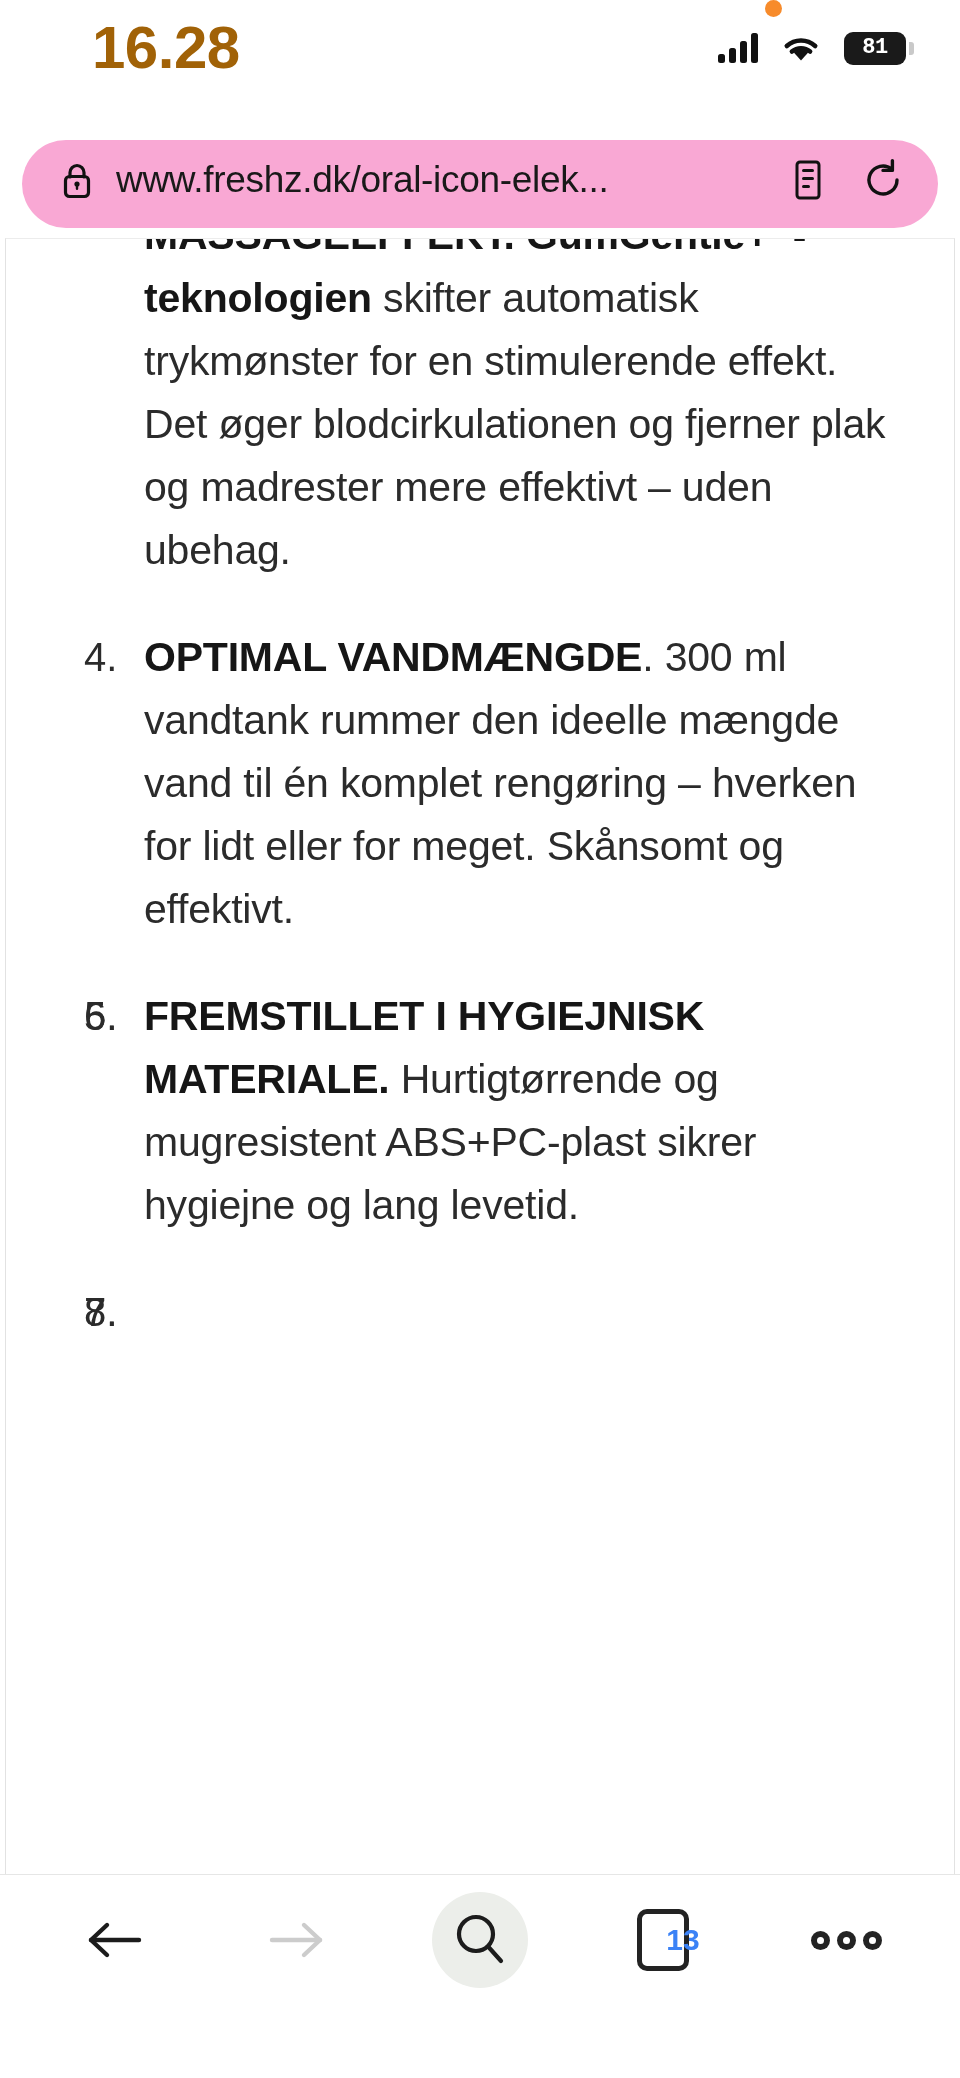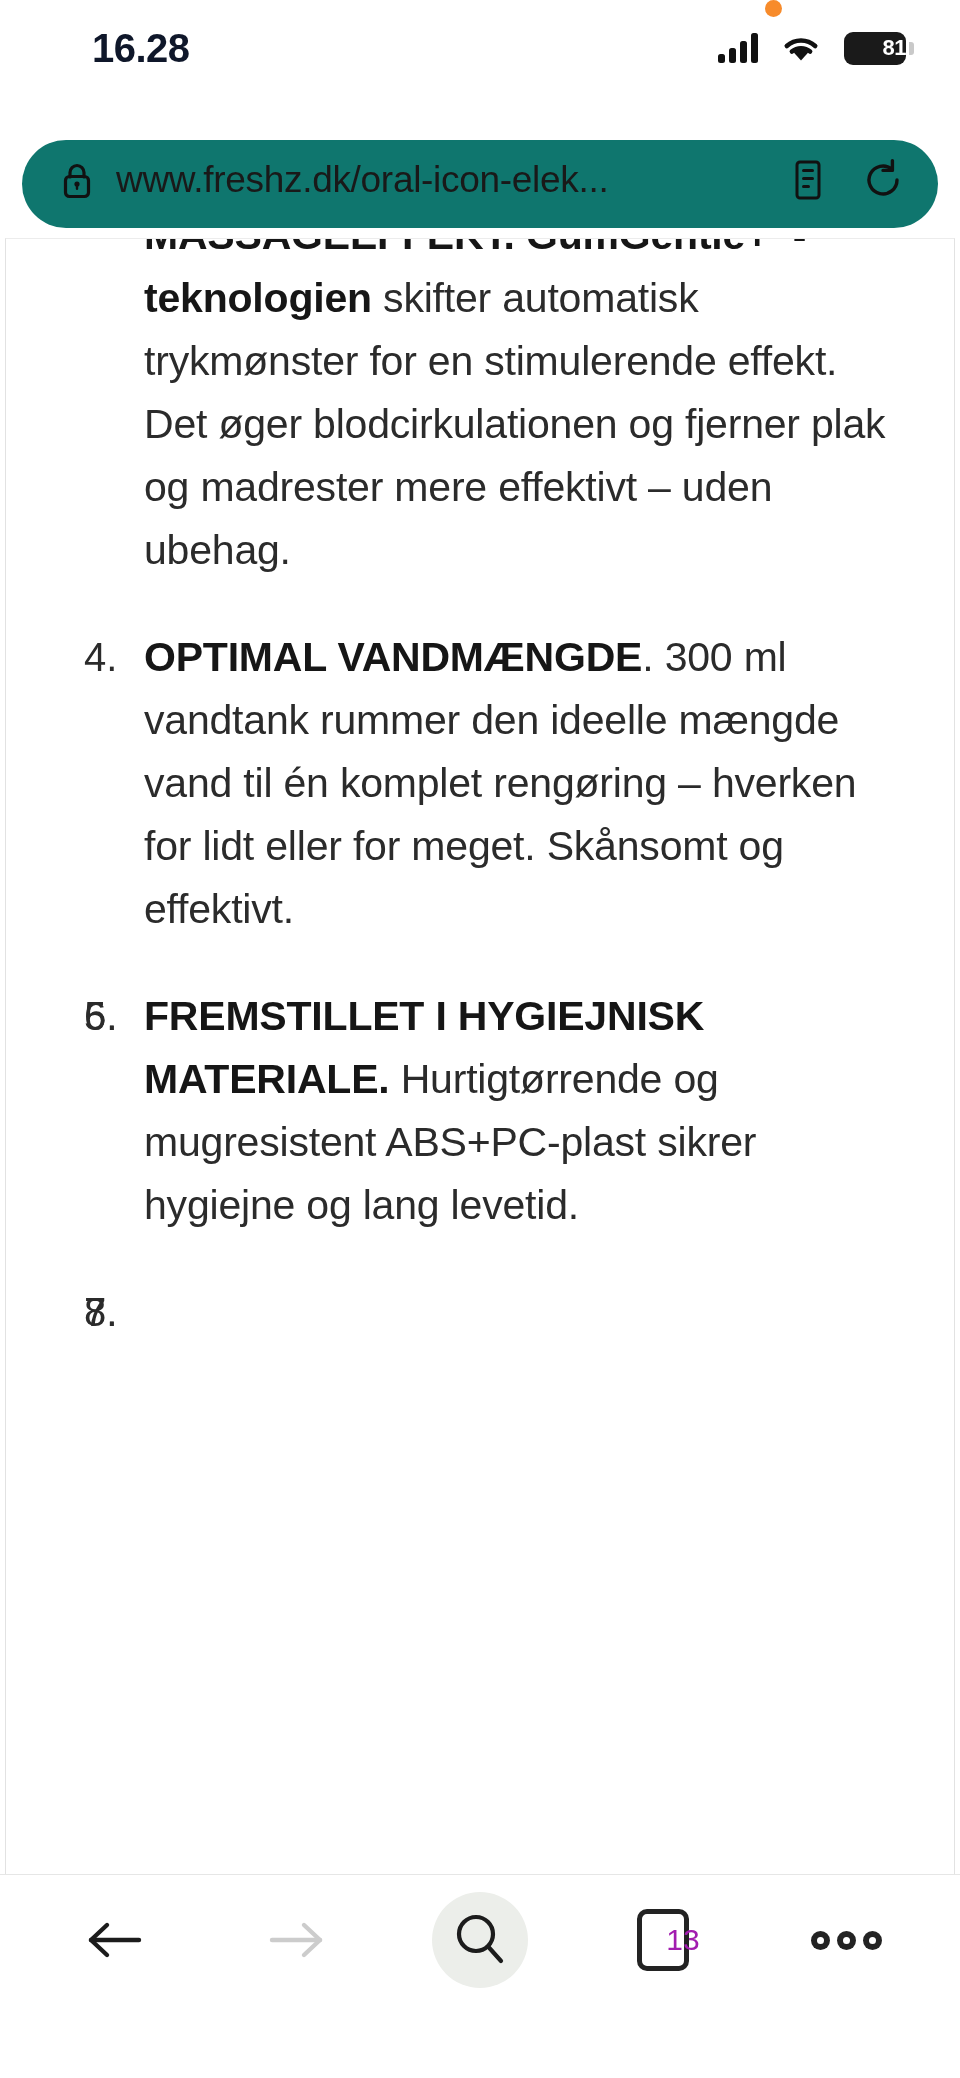--- a/index.html
+++ b/index.html
@@ -11,54 +11,54 @@
     overflow:hidden;
   }
   .device { position:relative; width:960px; height:2078px; background:#fff; }
 
   
   .statusbar {
     position:absolute; top:0; left:0; width:960px; height:96px;
     display:flex; align-items:center; justify-content:space-between;
     padding:0 46px 0 92px;
   }
-  .clock { font-size:40px; font-weight:700; color:#0f172a; letter-spacing:-0.5px; line-height:1; }
+  .clock { font-size:60px; font-weight:700; color:#a16207; letter-spacing:-0.5px; line-height:1; }
   .status-right { display:flex; align-items:center; gap:22px; position:relative; }
   .orange-dot {
     position:absolute; width:17px; height:17px; border-radius:50%;
     background:#f78b2b; top:-32px; left:47px;
   }
   .signal { display:flex; align-items:flex-end; gap:4px; height:30px; }
   .signal i { display:block; width:7px; background:#111; border-radius:2.5px; }
   .signal i:nth-child(1){ height:9px; }
   .signal i:nth-child(2){ height:15px; }
   .signal i:nth-child(3){ height:22px; }
   .signal i:nth-child(4){ height:30px; }
   .wifi { width:42px; height:31px; }
   .battery { position:relative; display:flex; align-items:center; }
   .battery-body {
     width:62px; height:33px; border-radius:9px; background:#1a1a1a;
-    display:flex; align-items:center; justify-content:flex-end;
+    display:flex; align-items:center; justify-content:center;font-family:Liberation Mono, monospace;
   }
   .battery-body span { color:#fff; font-size:22px; font-weight:700; line-height:1; letter-spacing:-0.5px; }
   .battery-shell {
     position:absolute; left:0; top:0; width:72px; height:33px;
     border-radius:9px; background:#c9c9c9; z-index:-1;
   }
   .battery-cap {
     width:5px; height:13px; background:#c9c9c9;
     border-radius:0 3px 3px 0; margin-left:3px;
   }
 
   
   .urlbar-wrap {
     position:absolute; top:140px; left:22px; width:916px; height:88px;
   }
   .urlbar {
-    width:100%; height:100%; background:#0f766e; border-radius:44px;
+    width:100%; height:100%; background:#f9a8d4; border-radius:44px;
     display:flex; align-items:center; padding:0 34px 8px 38px; gap:22px;
   }
   .lock-icon { flex:0 0 auto; width:34px; height:40px; }
   .url-text {
     flex:1 1 auto; font-size:37px; color:#191919; white-space:nowrap;
     overflow:hidden; letter-spacing:-0.3px;
   }
   .reader-icon { flex:0 0 auto; width:36px; height:44px; }
   .reload-icon { flex:0 0 auto; width:42px; height:44px; margin-left:14px; }
 
@@ -110,21 +110,21 @@
   }
   .tb-btn.search-btn::before {
     content:""; position:absolute; width:96px; height:96px;
     border-radius:50%; background:#eceeea; z-index:0;
   }
   .tb-btn svg { position:relative; z-index:1; }
   .tabcount {
     width:52px; height:62px; border:5px solid #232323; border-radius:10px;
     display:flex; align-items:center; justify-content:center;
   }
-  .tabcount span { font-size:30px; color:#a21caf; line-height:1; font-weight:400;margin-left:40px; }
+  .tabcount span { font-size:30px; color:#3b82f6; line-height:1; font-weight:700;margin-left:40px; }
   .dots { display:flex; align-items:center; gap:7px; }
   .dots i {
     display:block; width:19px; height:19px; border-radius:50%;
     background:#232323; position:relative;
   }
   .dots i::after {
     content:""; position:absolute; left:6px; top:6px;
     width:7px; height:7px; border-radius:50%; background:#fff;
   }
 </style>

